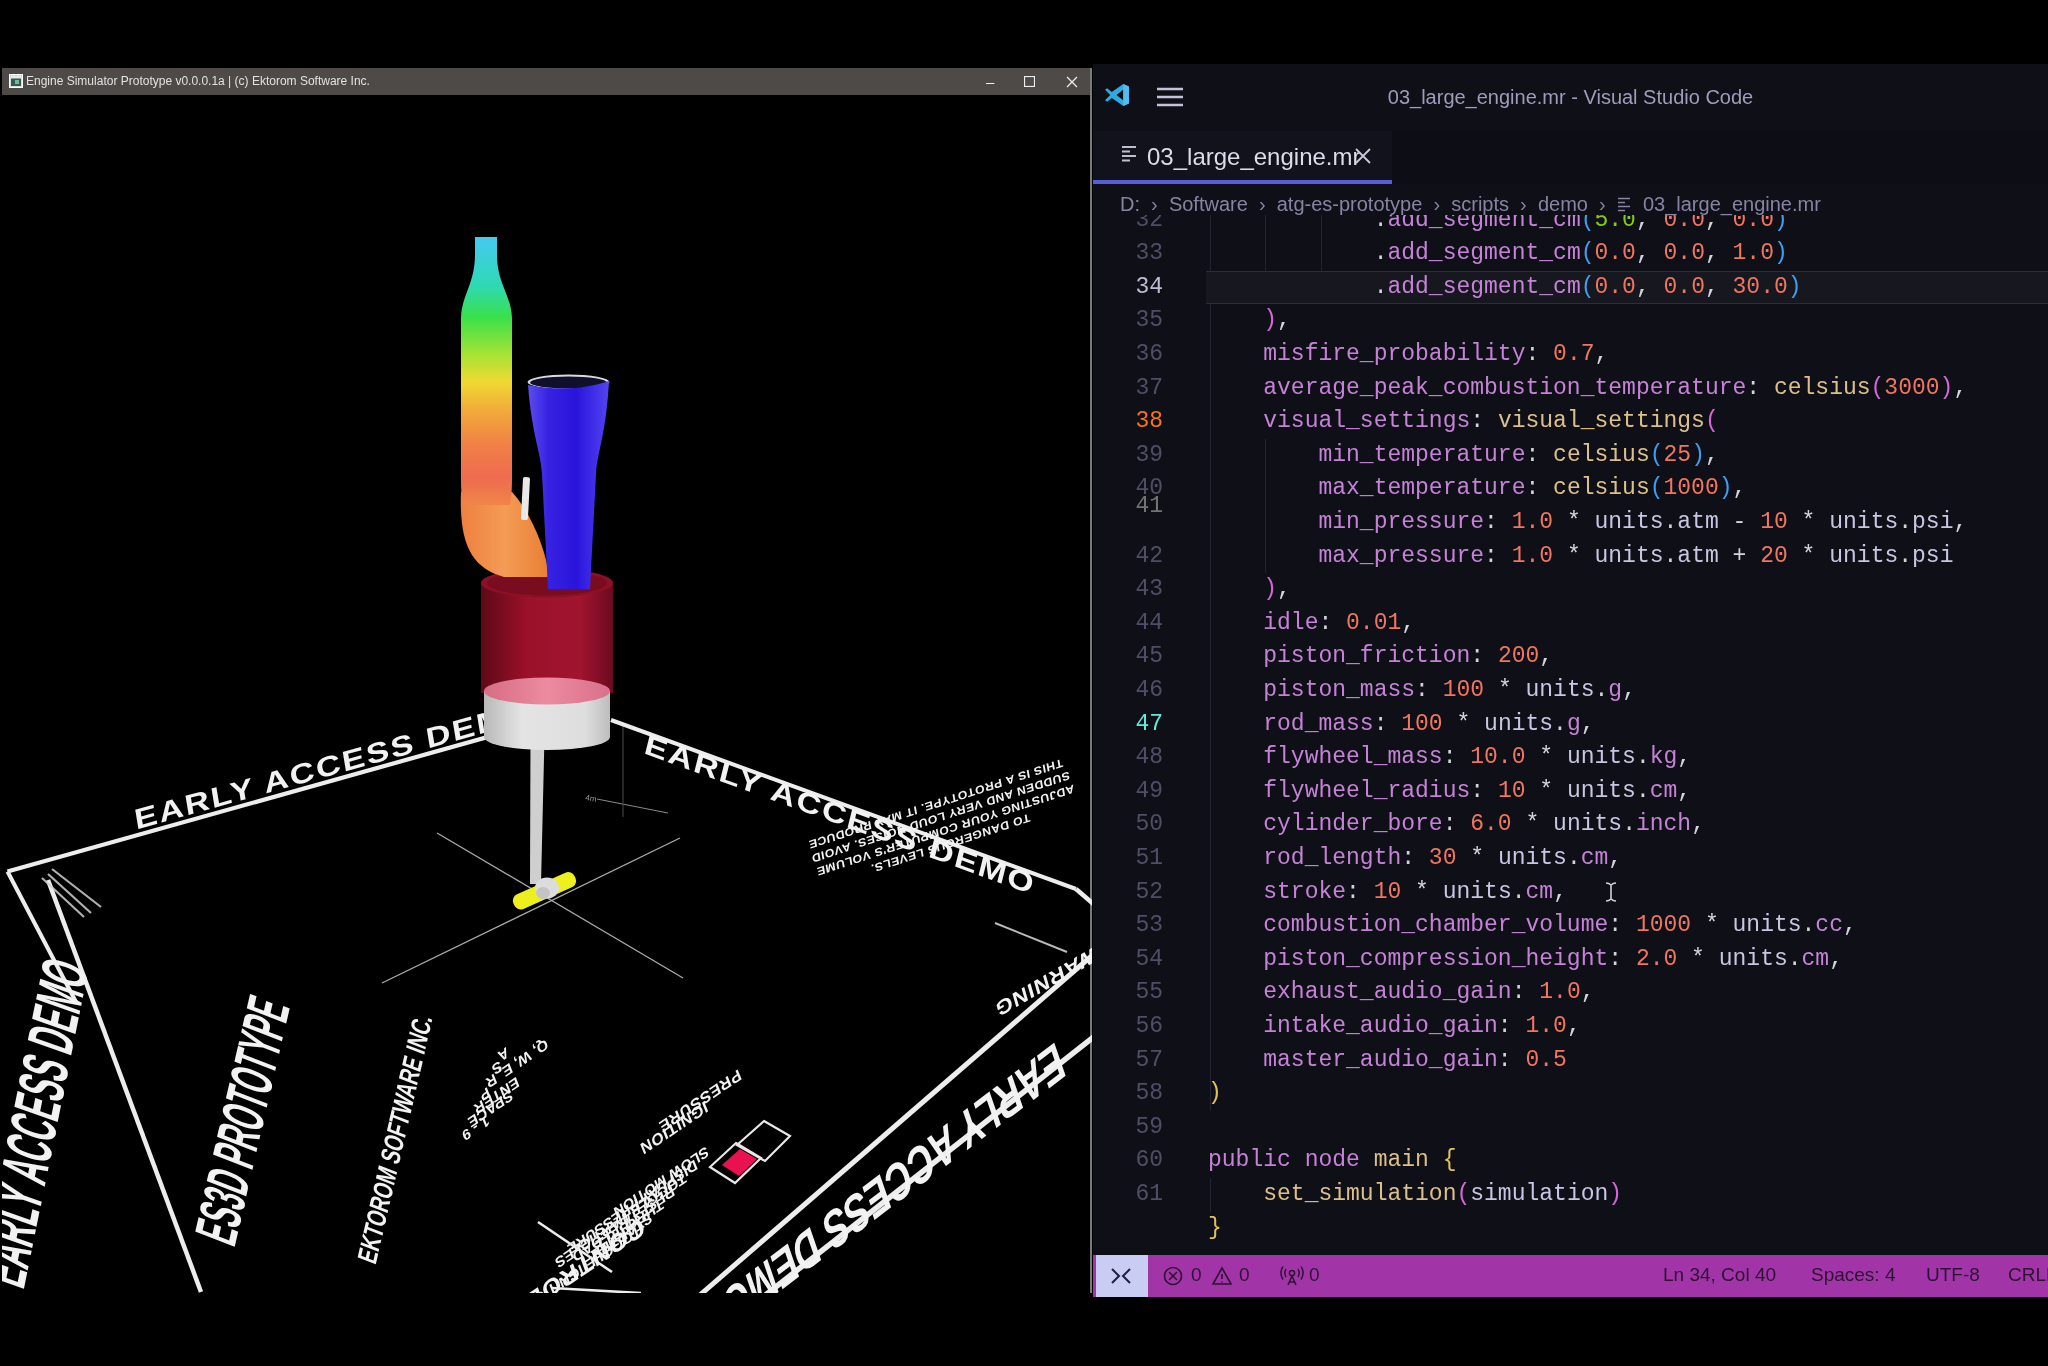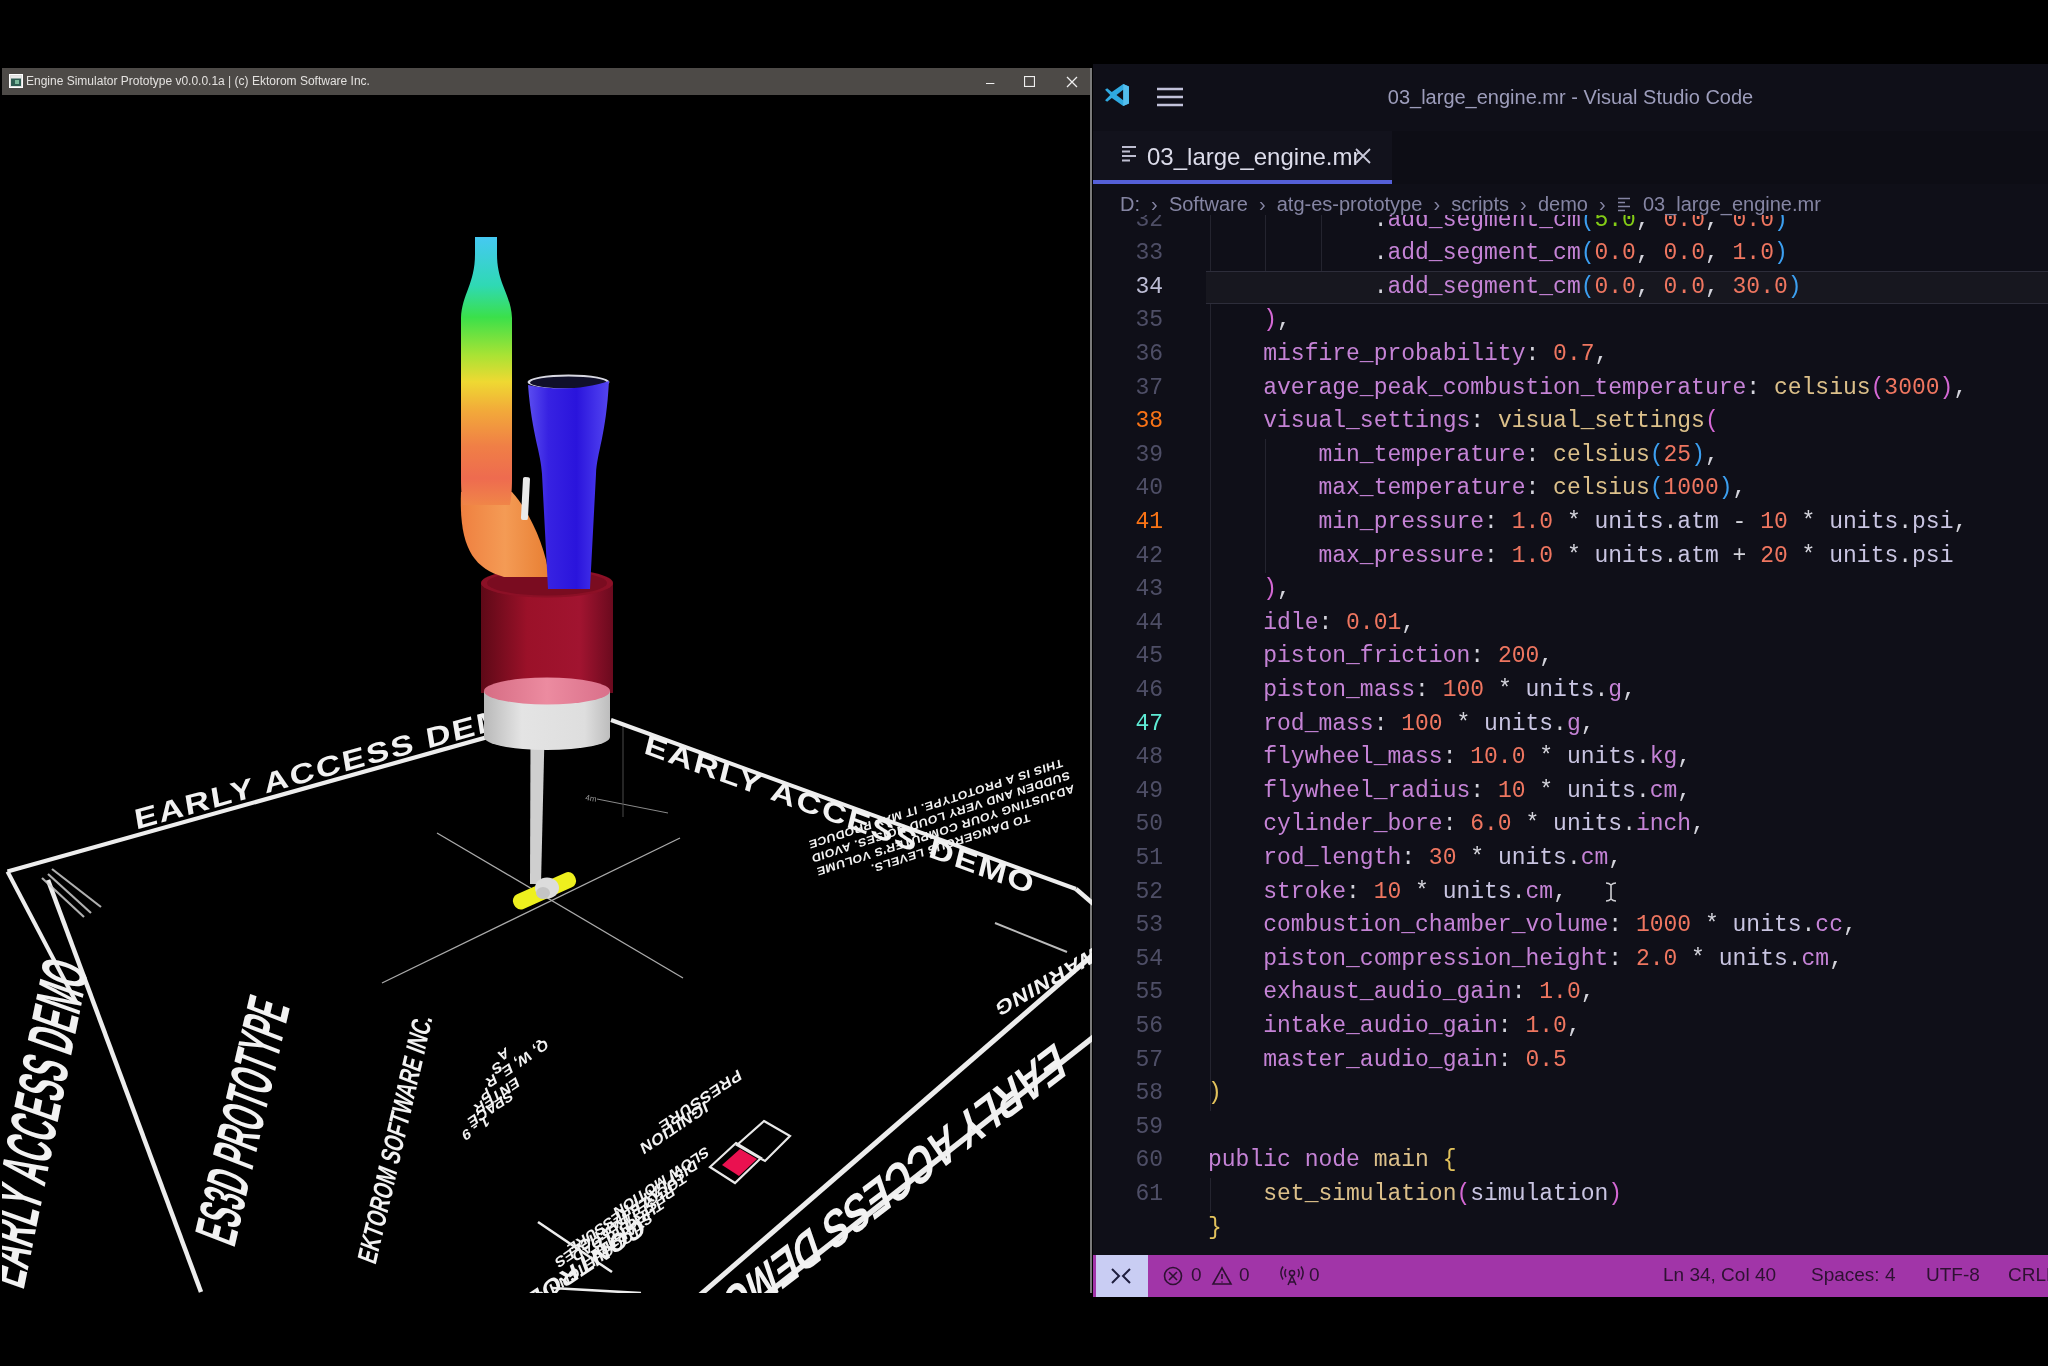--- a/index.html
+++ b/index.html
@@ -221,21 +221,21 @@
 <div class="ln" style="top:338.0px;color:#4e4e66">36</div>
 <div class="cl" style="top:338.0px">    <span style="color:#c583d6">misfire_probability</span><span style="color:#d4d4dc">: </span><span style="color:#ef7660">0.7</span><span style="color:#d4d4dc">,</span></div>
 <div class="ln" style="top:371.6px;color:#4e4e66">37</div>
 <div class="cl" style="top:371.6px">    <span style="color:#c583d6">average_peak_combustion_temperature</span><span style="color:#d4d4dc">: </span><span style="color:#dcc08a">celsius</span><span style="color:#d468d4">(</span><span style="color:#ef7660">3000</span><span style="color:#d468d4">)</span><span style="color:#d4d4dc">,</span></div>
 <div class="ln" style="top:405.2px;color:#f97316">38</div>
 <div class="cl" style="top:405.2px">    <span style="color:#c583d6">visual_settings</span><span style="color:#d4d4dc">: </span><span style="color:#dcc08a">visual_settings</span><span style="color:#d468d4">(</span></div>
 <div class="ln" style="top:438.8px;color:#4e4e66">39</div>
 <div class="cl" style="top:438.8px">        <span style="color:#c583d6">min_temperature</span><span style="color:#d4d4dc">: </span><span style="color:#dcc08a">celsius</span><span style="color:#3c9ff0">(</span><span style="color:#ef7660">25</span><span style="color:#3c9ff0">)</span><span style="color:#d4d4dc">,</span></div>
 <div class="ln" style="top:472.4px;color:#4e4e66">40</div>
 <div class="cl" style="top:472.4px">        <span style="color:#c583d6">max_temperature</span><span style="color:#d4d4dc">: </span><span style="color:#dcc08a">celsius</span><span style="color:#3c9ff0">(</span><span style="color:#ef7660">1000</span><span style="color:#3c9ff0">)</span><span style="color:#d4d4dc">,</span></div>
-<div class="ln" style="top:506.0px;color:#f97316">41</div>
+<div class="ln" style="top:490px;color:#737373">41</div>
 <div class="cl" style="top:506.0px">        <span style="color:#c583d6">min_pressure</span><span style="color:#d4d4dc">: </span><span style="color:#ef7660">1.0</span><span style="color:#d4d4dc"> * </span><span style="color:#c9c5e2">units</span><span style="color:#d4d4dc">.</span><span style="color:#c9c5e2">atm</span><span style="color:#d4d4dc"> - </span><span style="color:#ef7660">10</span><span style="color:#d4d4dc"> * </span><span style="color:#c9c5e2">units</span><span style="color:#d4d4dc">.</span><span style="color:#c9c5e2">psi</span><span style="color:#d4d4dc">,</span></div>
 <div class="ln" style="top:539.6px;color:#4e4e66">42</div>
 <div class="cl" style="top:539.6px">        <span style="color:#c583d6">max_pressure</span><span style="color:#d4d4dc">: </span><span style="color:#ef7660">1.0</span><span style="color:#d4d4dc"> * </span><span style="color:#c9c5e2">units</span><span style="color:#d4d4dc">.</span><span style="color:#c9c5e2">atm</span><span style="color:#d4d4dc"> + </span><span style="color:#ef7660">20</span><span style="color:#d4d4dc"> * </span><span style="color:#c9c5e2">units</span><span style="color:#d4d4dc">.</span><span style="color:#c9c5e2">psi</span></div>
 <div class="ln" style="top:573.2px;color:#4e4e66">43</div>
 <div class="cl" style="top:573.2px">    <span style="color:#d468d4">)</span><span style="color:#d4d4dc">,</span></div>
 <div class="ln" style="top:606.8px;color:#4e4e66">44</div>
 <div class="cl" style="top:606.8px">    <span style="color:#c583d6">idle</span><span style="color:#d4d4dc">: </span><span style="color:#ef7660">0.01</span><span style="color:#d4d4dc">,</span></div>
 <div class="ln" style="top:640.4px;color:#4e4e66">45</div>
 <div class="cl" style="top:640.4px">    <span style="color:#c583d6">piston_friction</span><span style="color:#d4d4dc">: </span><span style="color:#ef7660">200</span><span style="color:#d4d4dc">,</span></div>
 <div class="ln" style="top:674.0px;color:#4e4e66">46</div>

